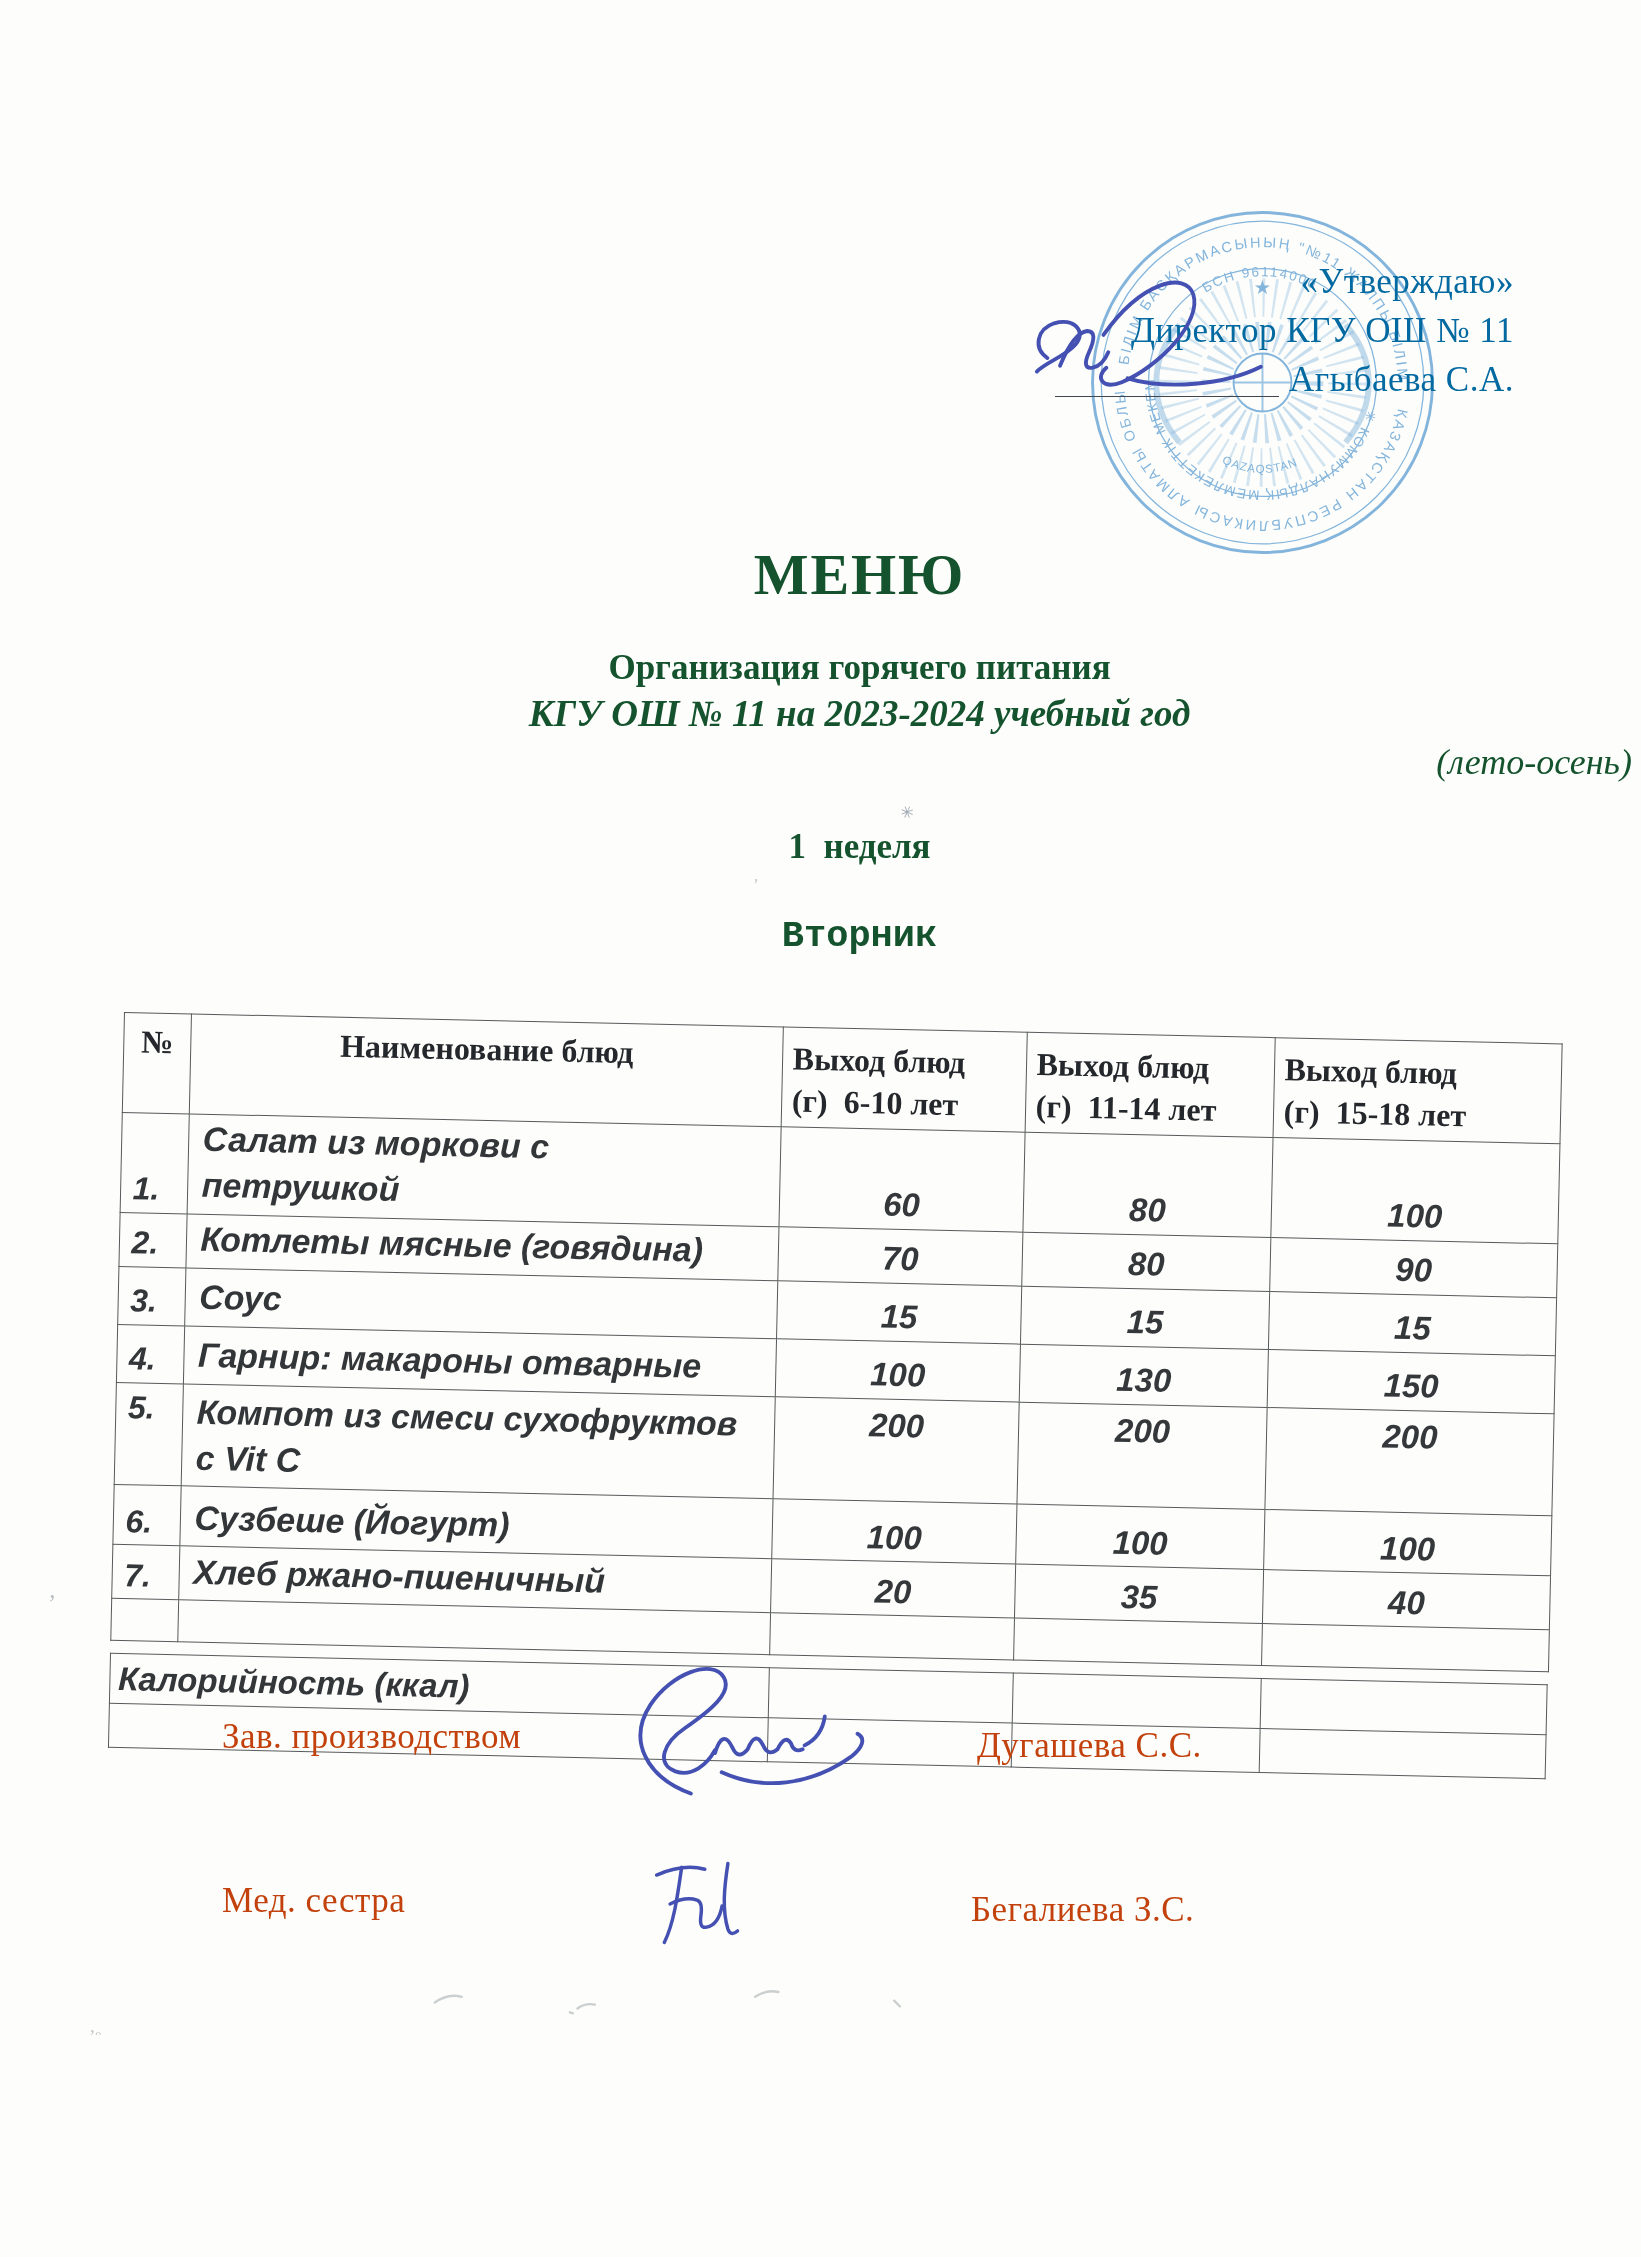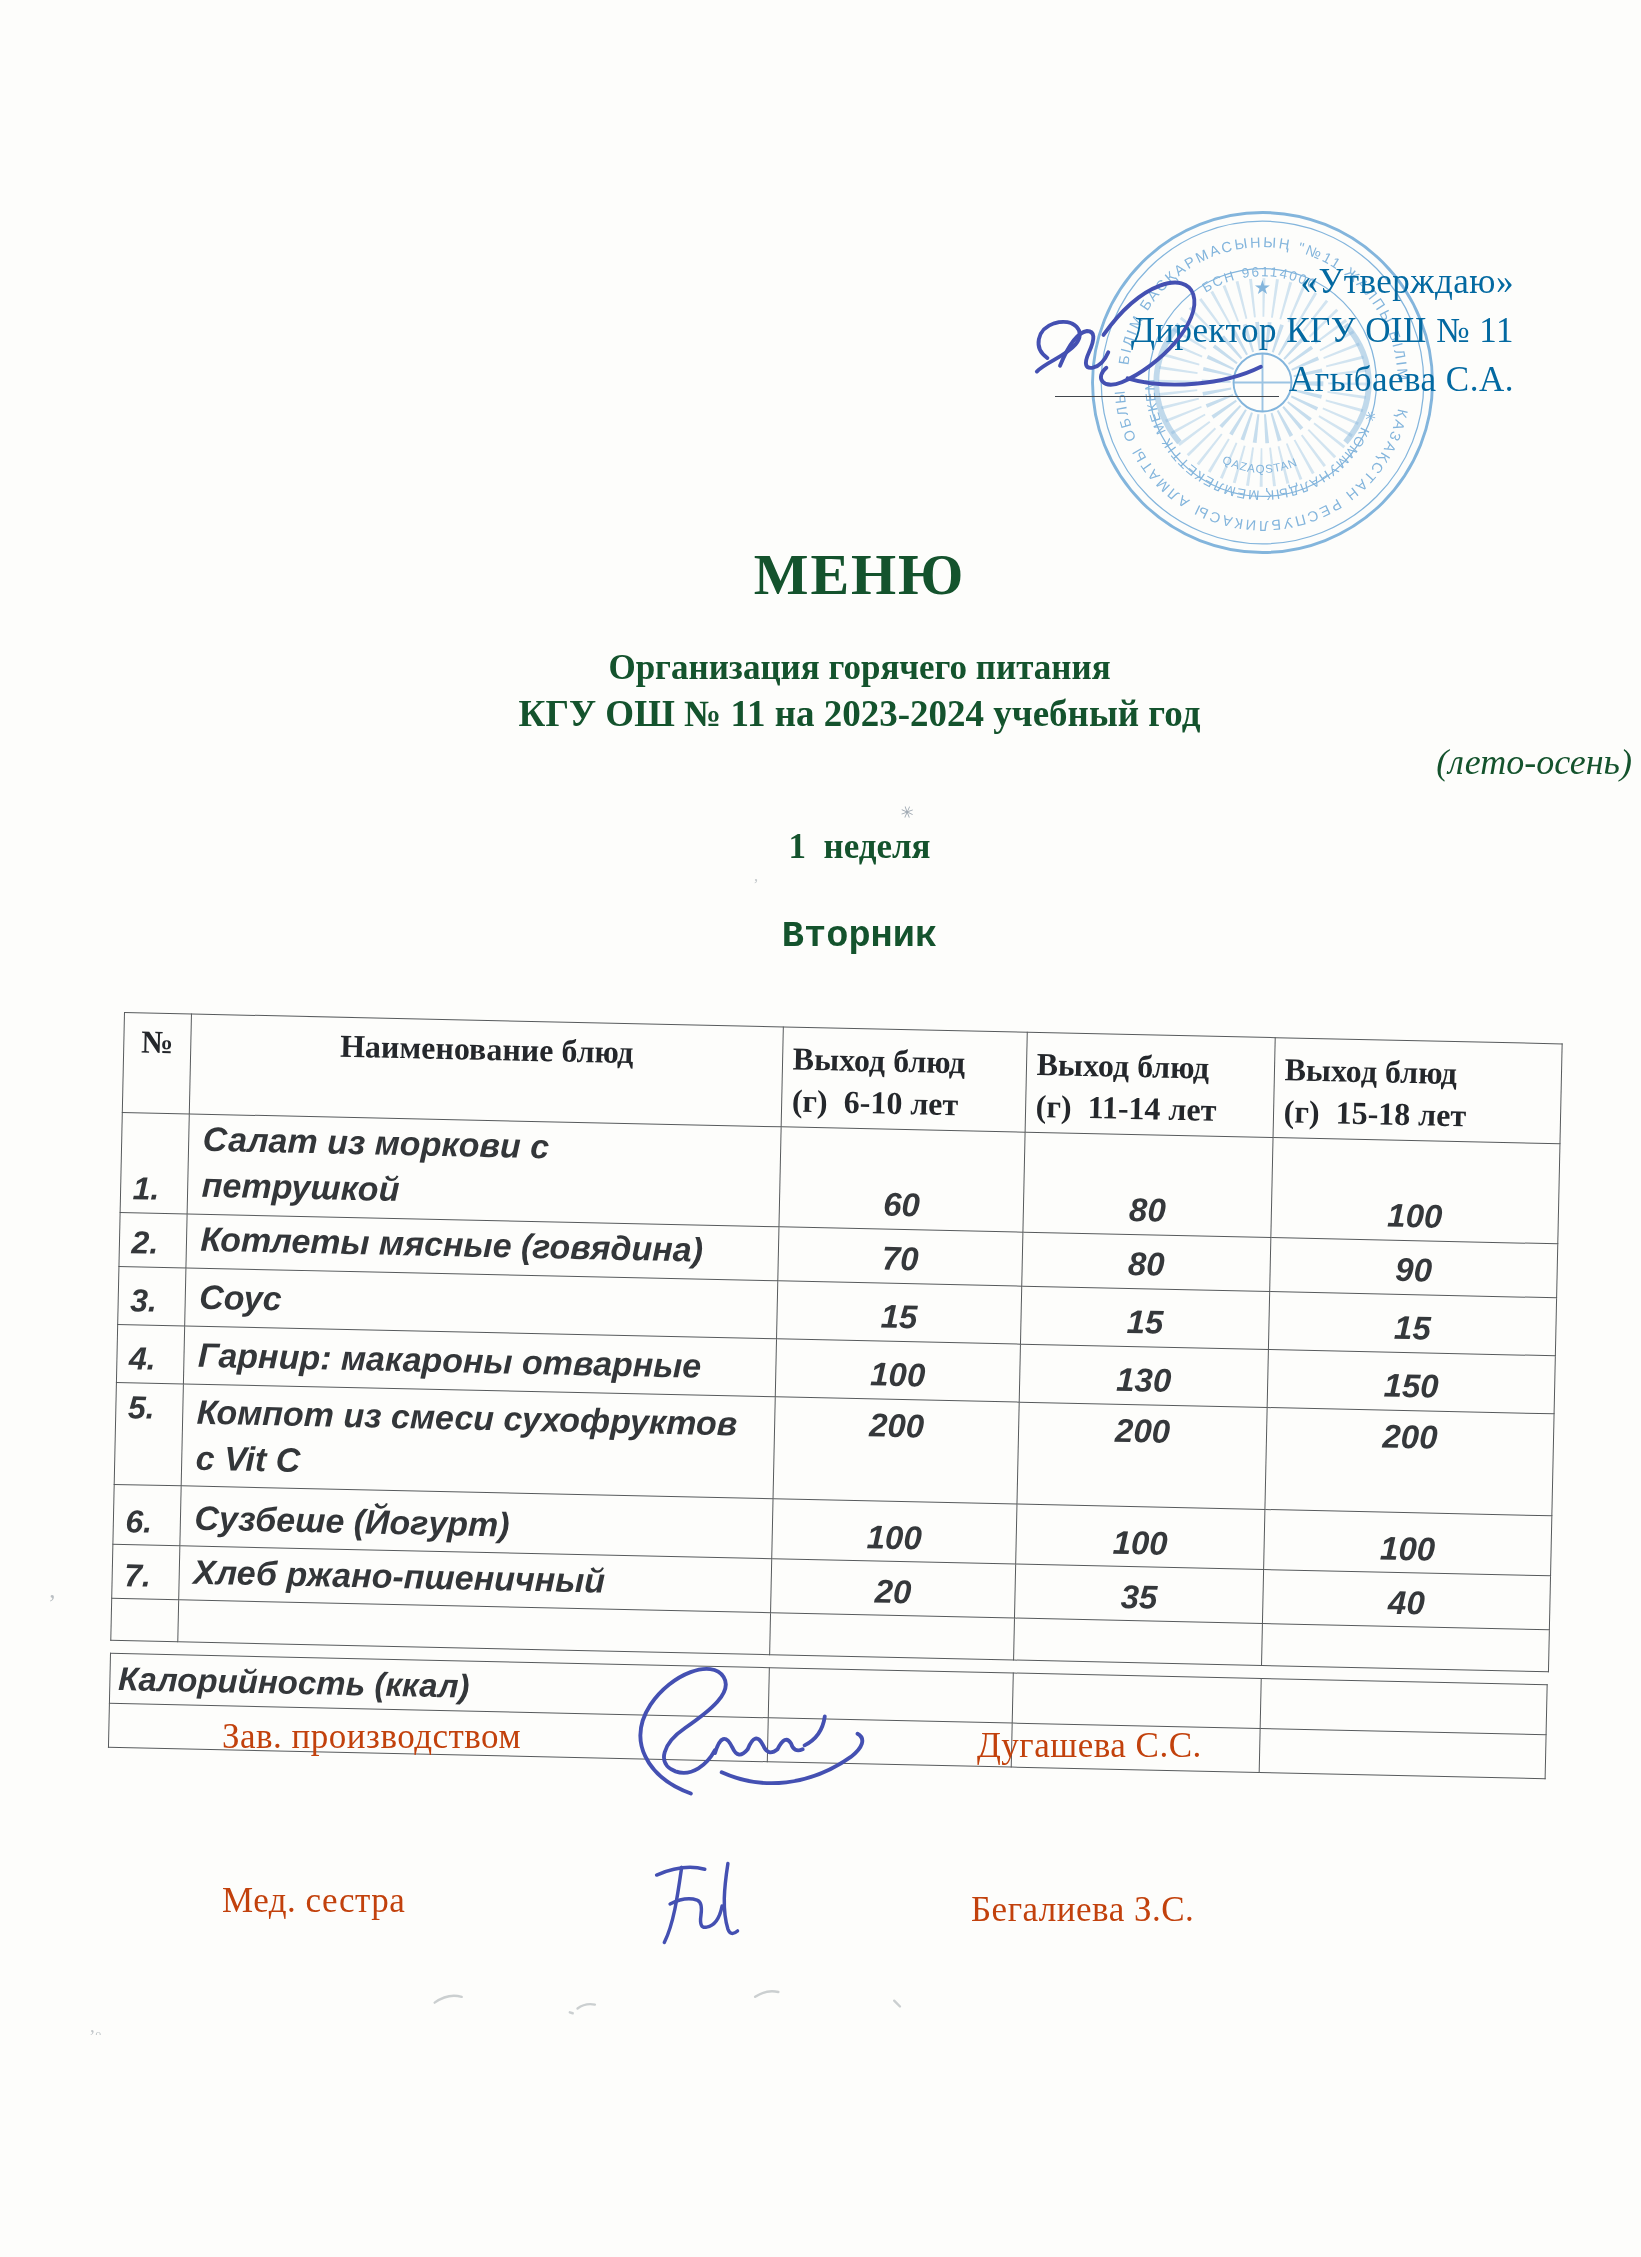--- a/index.html
+++ b/index.html
@@ -12,21 +12,21 @@
   .approval .sig-row{display:flex;justify-content:flex-end;align-items:flex-end;}
   .approval .underline{flex:0 0 224px;border-bottom:1.9px solid #41464c;margin:0 9.7px 6.8px 0;height:1px;}
 
   .stamp{position:absolute;left:1079px;top:199px;width:367px;height:367px;opacity:.92;}
   .sig-svg{position:absolute;pointer-events:none;}
 
   
   .titles{position:absolute;left:87px;top:541px;width:1545px;text-align:center;color:#14532d;}
   .titles h1{margin:0;font-size:58px;line-height:68px;letter-spacing:1.9px;font-weight:bold;}
   .sub1{margin-top:37px;font-size:35px;font-weight:bold;line-height:44px;}
-  .sub2{font-size:37px;font-weight:bold;line-height:48px;}
+  .sub2{font-size:37px;font-weight:bold;line-height:48px;font-style:italic;}
   .season{font-size:36px;font-style:italic;line-height:48px;text-align:right;}
   .week{margin-top:39px;font-size:35px;font-weight:bold;line-height:44px;white-space:pre-wrap;}
   .day{margin-top:44px;font-size:37px;font-weight:bold;line-height:46px;font-family:Liberation Mono, monospace;}
 
   
   .tablewrap{position:absolute;left:124px;top:1012px;width:1441px;
              transform:rotate(1.25deg);transform-origin:0 0;}
   table{border-collapse:collapse;table-layout:fixed;width:1438px;}
   td,th{border:1.5px solid #575a5c;overflow:hidden;}
   thead th{font-family:"Liberation Serif", serif;font-size:32px;font-weight:bold;

